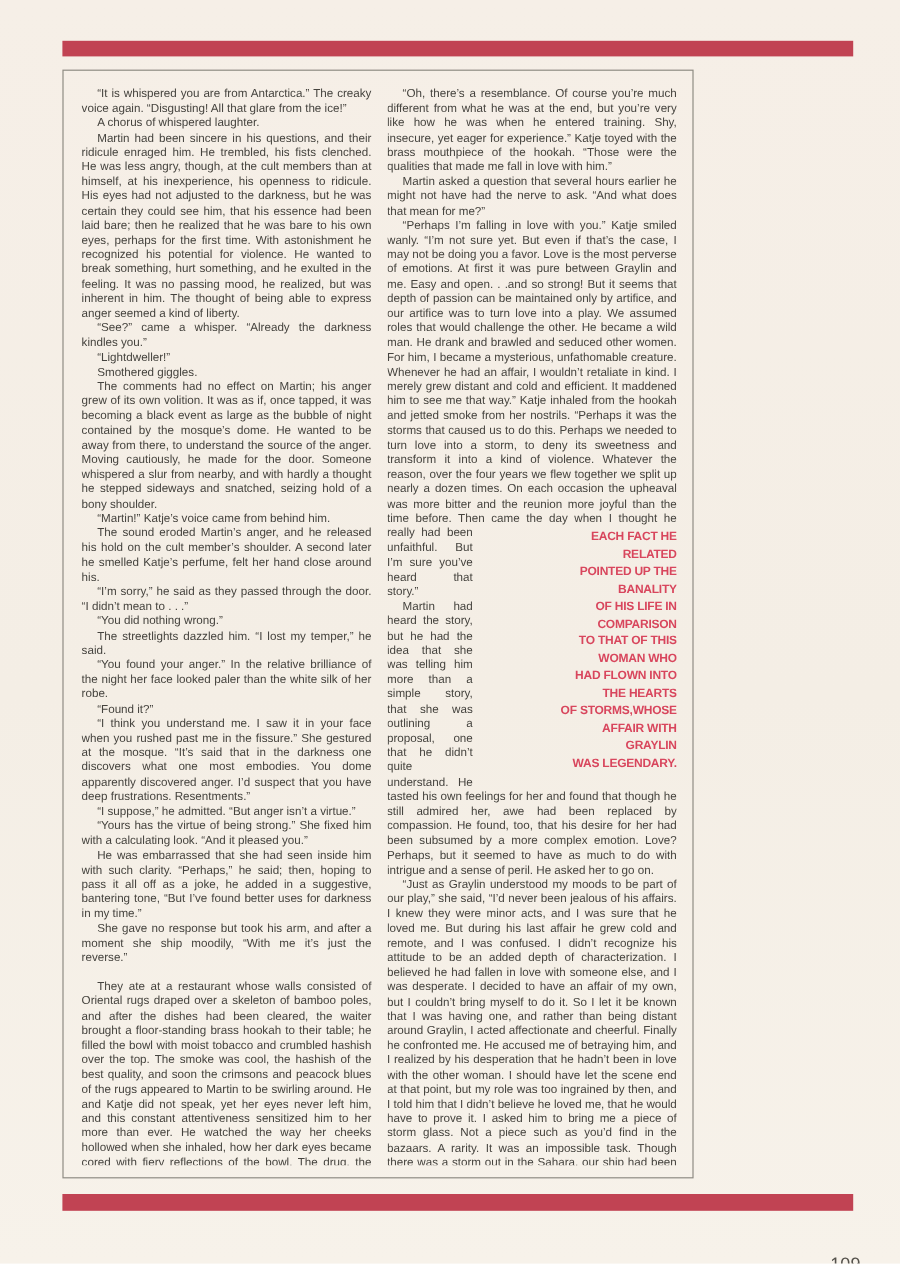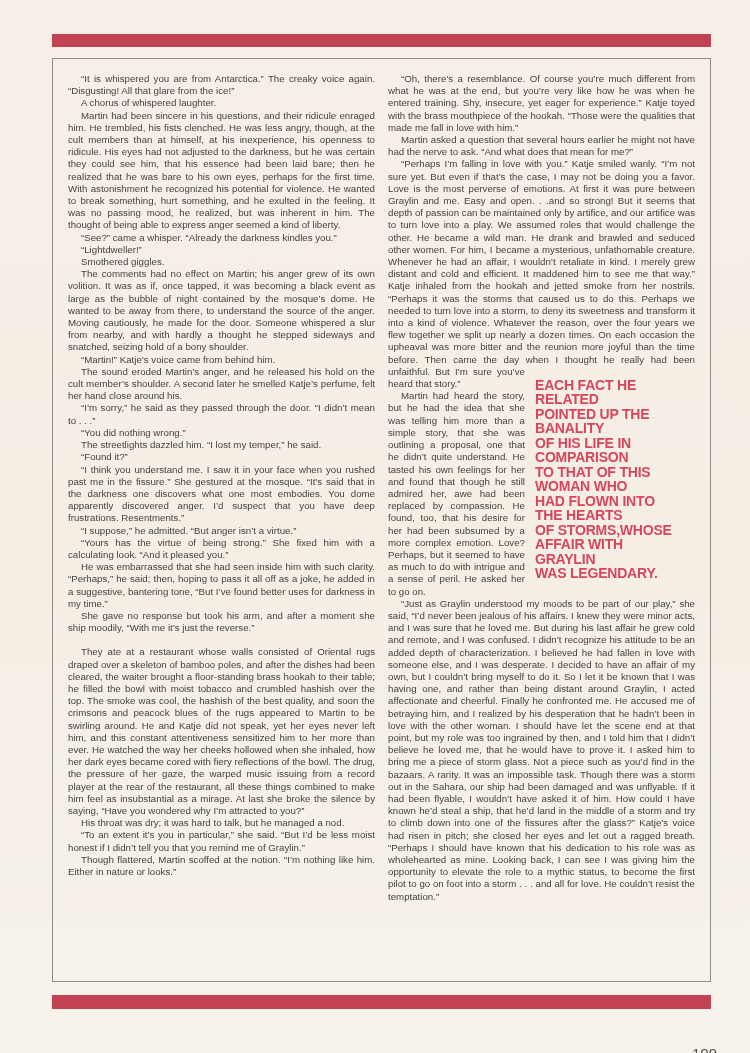--- a/index.html
+++ b/index.html
@@ -9,40 +9,40 @@
     font-family:"Liberation Sans", sans-serif;
   }
   .accent-bar{
     position:absolute;left:52px;width:659px;height:13px;
     background:#c4holder;
   }
   .accent-bar{background:#c14353;}
   .accent-bar.top{top:34px;}
   .accent-bar.bottom{top:995px;height:14px;}
   .content-box{
-    position:absolute;left:52px;top:58px;width:659px;height:924px;
+    position:absolute;left:52px;top:58px;width:526px;height:924px;
     box-sizing:border-box;border:1px solid #8f8c84;
     padding:14px 13px 10px 15px;
     display:flex;gap:13px;
     background:transparent;
   }
   .col{
     width:307px;box-sizing:border-box;
     font-size:9.7px;line-height:12.2px;color:#45433e;
     text-align:justify;overflow:hidden;
     hyphens:auto;-webkit-hyphens:auto;
   }
   .col p{margin:0;text-indent:13px;}
   .col p.section-start{margin-top:12px;}
   .pull-quote{
     display:block;float:right;width:160px;
-    margin:12px 0 5px 10px;
-    font-weight:bold;font-size:14px;line-height:14.5px;
+    margin:2px 0 5px 10px;
+    font-weight:bold;font-size:10px;line-height:14.5px;
     letter-spacing:-0.2px;
-    color:#d8465d;white-space:pre-line;text-align:left;text-indent:0;
+    color:#d8465d;white-space:pre-line;text-align:right;text-indent:0;
   }
   .page-number{
     position:absolute;top:1045px;right:33px;
     font-size:15px;color:#55524c;
   }
 </style>
 </head>
 <body>
 
 <div class="accent-bar top"></div>
@@ -54,20 +54,21 @@
     <p>Martin had been sincere in his questions, and their ridicule enraged him. He trembled, his fists clenched. He was less angry, though, at the cult members than at himself, at his inexperience, his openness to ridicule. His eyes had not adjusted to the darkness, but he was certain they could see him, that his essence had been laid bare; then he realized that he was bare to his own eyes, perhaps for the first time. With astonishment he recognized his potential for violence. He wanted to break something, hurt something, and he exulted in the feeling. It was no passing mood, he realized, but was inherent in him. The thought of being able to express anger seemed a kind of liberty.</p>
     <p>“See?” came a whisper. “Already the darkness kindles you.”</p>
     <p>“Lightdweller!”</p>
     <p>Smothered giggles.</p>
     <p>The comments had no effect on Martin; his anger grew of its own volition. It was as if, once tapped, it was becoming a black event as large as the bubble of night contained by the mosque’s dome. He wanted to be away from there, to understand the source of the anger. Moving cautiously, he made for the door. Someone whispered a slur from nearby, and with hardly a thought he stepped sideways and snatched, seizing hold of a bony shoulder.</p>
     <p>“Martin!” Katje’s voice came from behind him.</p>
     <p>The sound eroded Martin’s anger, and he released his hold on the cult member’s shoulder. A second later he smelled Katje’s perfume, felt her hand close around his.</p>
     <p>“I’m sorry,” he said as they passed through the door. “I didn’t mean to . . .”</p>
     <p>“You did nothing wrong.”</p>
     <p>The streetlights dazzled him. “I lost my temper,” he said.</p>
+    <p>“You found your anger.” In the relative brilliance of the night her face looked paler than the white silk of her robe.</p>
     <p>“Found it?”</p>
     <p>“I think you understand me. I saw it in your face when you rushed past me in the fissure.” She gestured at the mosque. “It’s said that in the darkness one discovers what one most embodies. You dome apparently discovered anger. I’d suspect that you have deep frustrations. Resentments.”</p>
     <p>“I suppose,” he admitted. “But anger isn’t a virtue.”</p>
     <p>“Yours has the virtue of being strong.” She fixed him with a calculating look. “And it pleased you.”</p>
     <p>He was embarrassed that she had seen inside him with such clarity. “Perhaps,” he said; then, hoping to pass it all off as a joke, he added in a suggestive, bantering tone, “But I’ve found better uses for darkness in my time.”</p>
     <p>She gave no response but took his arm, and after a moment she ship moodily, “With me it’s just the reverse.”</p>
     <p class="section-start">They ate at a restaurant whose walls consisted of Oriental rugs draped over a skeleton of bamboo poles, and after the dishes had been cleared, the waiter brought a floor-standing brass hookah to their table; he filled the bowl with moist tobacco and crumbled hashish over the top. The smoke was cool, the hashish of the best quality, and soon the crimsons and peacock blues of the rugs appeared to Martin to be swirling around. He and Katje did not speak, yet her eyes never left him, and this constant attentiveness sensitized him to her more than ever. He watched the way her cheeks hollowed when she inhaled, how her dark eyes became cored with fiery reflections of the bowl. The drug, the pressure of her gaze, the warped music issuing from a record player at the rear of the restaurant, all these things combined to make him feel as insubstantial as a mirage. At last she broke the silence by saying, “Have you wondered why I’m attracted to you?”</p>
     <p>His throat was dry; it was hard to talk, but he managed a nod.</p>
     <p>“To an extent it’s you in particular,” she said. “But I’d be less moist honest if I didn’t tell you that you remind me of Graylin.”</p>
     <p>Though flattered, Martin scoffed at the notion. “I’m nothing like him. Either in nature or looks.”</p>

